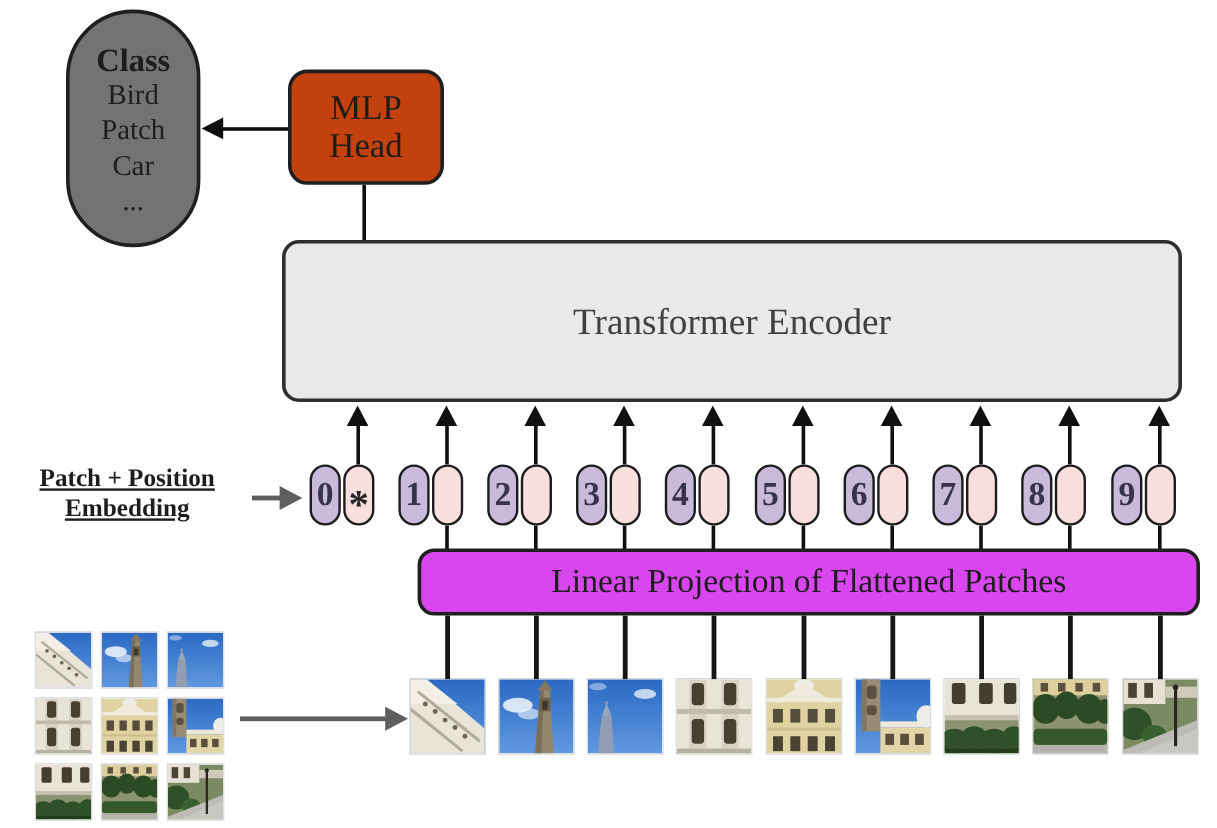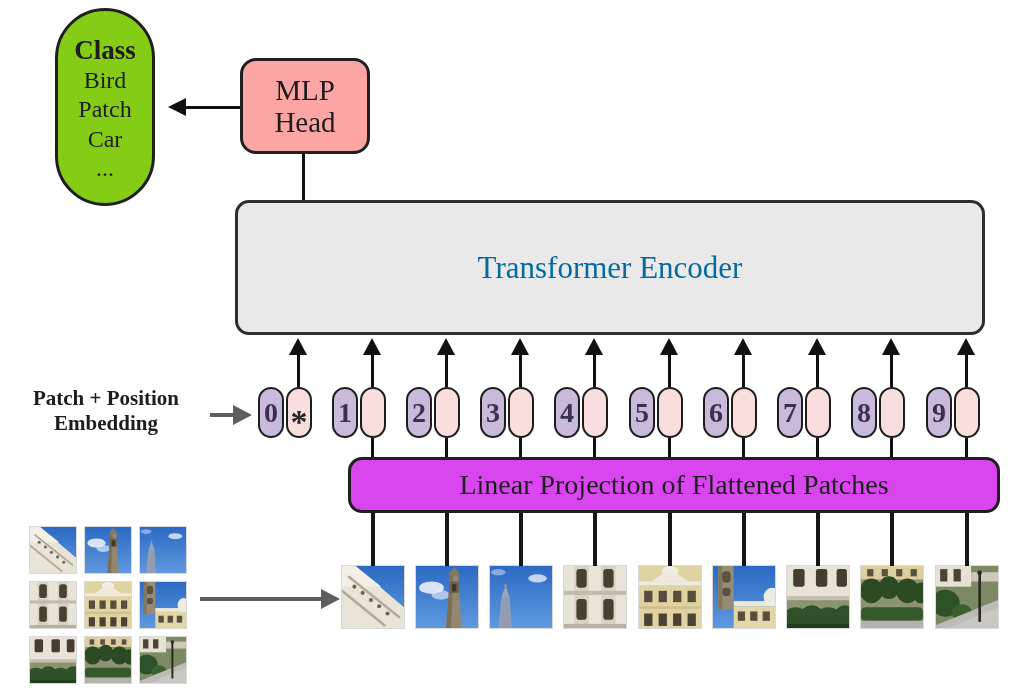--- a/index.html
+++ b/index.html
@@ -3,34 +3,34 @@
 <meta charset="utf-8">
 <style>
   html,body{margin:0;padding:0;background:#ffffff;}
   .canvas{position:relative;width:1014px;height:690px;background:#ffffff;overflow:hidden;
           font-family:"Liberation Serif",serif;color:#1d1d1d;}
   .abs{position:absolute;}
   .box{position:absolute;box-sizing:border-box;border:3px solid #1f1f1f;}
   .pre{white-space:pre-line;}
 
   
-  .class-bubble{left:55px;top:8px;width:100px;height:198px;border-radius:56px;background:#84cc16;
+  .class-bubble{left:55px;top:8px;width:112px;height:198px;border-radius:56px;background:#737373;
                 display:flex;flex-direction:column;align-items:center;padding-top:24px;}
   .class-title{font-weight:bold;font-size:27px;line-height:1.15;}
   .class-item{font-size:24px;line-height:1.22;font-family:Liberation Serif, serif;}
 
   
-  .mlp{left:240px;top:58px;width:130px;height:96px;border-radius:16px;background:#fca5a5;
+  .mlp{left:240px;top:58px;width:130px;height:96px;border-radius:16px;background:#c2410c;
        display:flex;align-items:center;justify-content:center;}
   .mlp .pre{font-size:29px;line-height:1.12;text-align:center;}
 
   
   .encoder{left:235px;top:200px;width:750px;height:135px;border-radius:14px;background:#e9e9e9;
            border-color:#2e2e2e;display:flex;align-items:center;justify-content:center;
-           font-size:31px;color:#0369a1;}
+           font-size:31px;color:#404040;}
 
   
   .linproj{left:348px;top:457px;width:652px;height:56px;border-radius:14px;background:#d946ef;
            display:flex;align-items:center;justify-content:center;font-size:28px;}
 
   
   .stem-v{position:absolute;width:3px;background:#101010;}
   .stem-h{position:absolute;height:3px;background:#101010;}
   .head-up{position:absolute;width:0;height:0;border-left:9px solid transparent;
            border-right:9px solid transparent;border-bottom:17px solid #101010;}
@@ -48,21 +48,21 @@
   .pair{position:absolute;top:49px;left:0;display:flex;gap:2px;}
   .pill{box-sizing:border-box;width:26px;height:51px;border:2.5px solid #1d1d1d;border-radius:13px;
         display:flex;align-items:center;justify-content:center;}
   .pill.purple{background:#c9badb;}
   .pill.pink{background:#f9dede;}
   .pos-num{font-size:28px;color:#37324e;}
   .mark{font-size:34px;color:#262626;transform:translateY(9px);}
 
   
   .embed-label{left:2px;top:386px;width:208px;text-align:center;font-weight:bold;
-               font-size:21px;line-height:1.17;}
+               font-size:21px;line-height:1.17;text-decoration:underline;}
   .footnote{left:14px;top:452px;font-size:17px;line-height:1.45;}
   .footnote code{font-family:"DejaVu Sans Mono",monospace;font-size:14.5px;}
   .footnote .suffix{margin-left:4px;}
 
   
   .patch{position:absolute;outline:1px solid rgba(0,0,0,0.15);}
   .patch.row{top:566px;width:62px;height:62px;}
   .patch.cell{width:46px;height:46px;}
   .pstem{position:absolute;top:513px;width:4px;height:53px;background:#161616;}
 </style>

